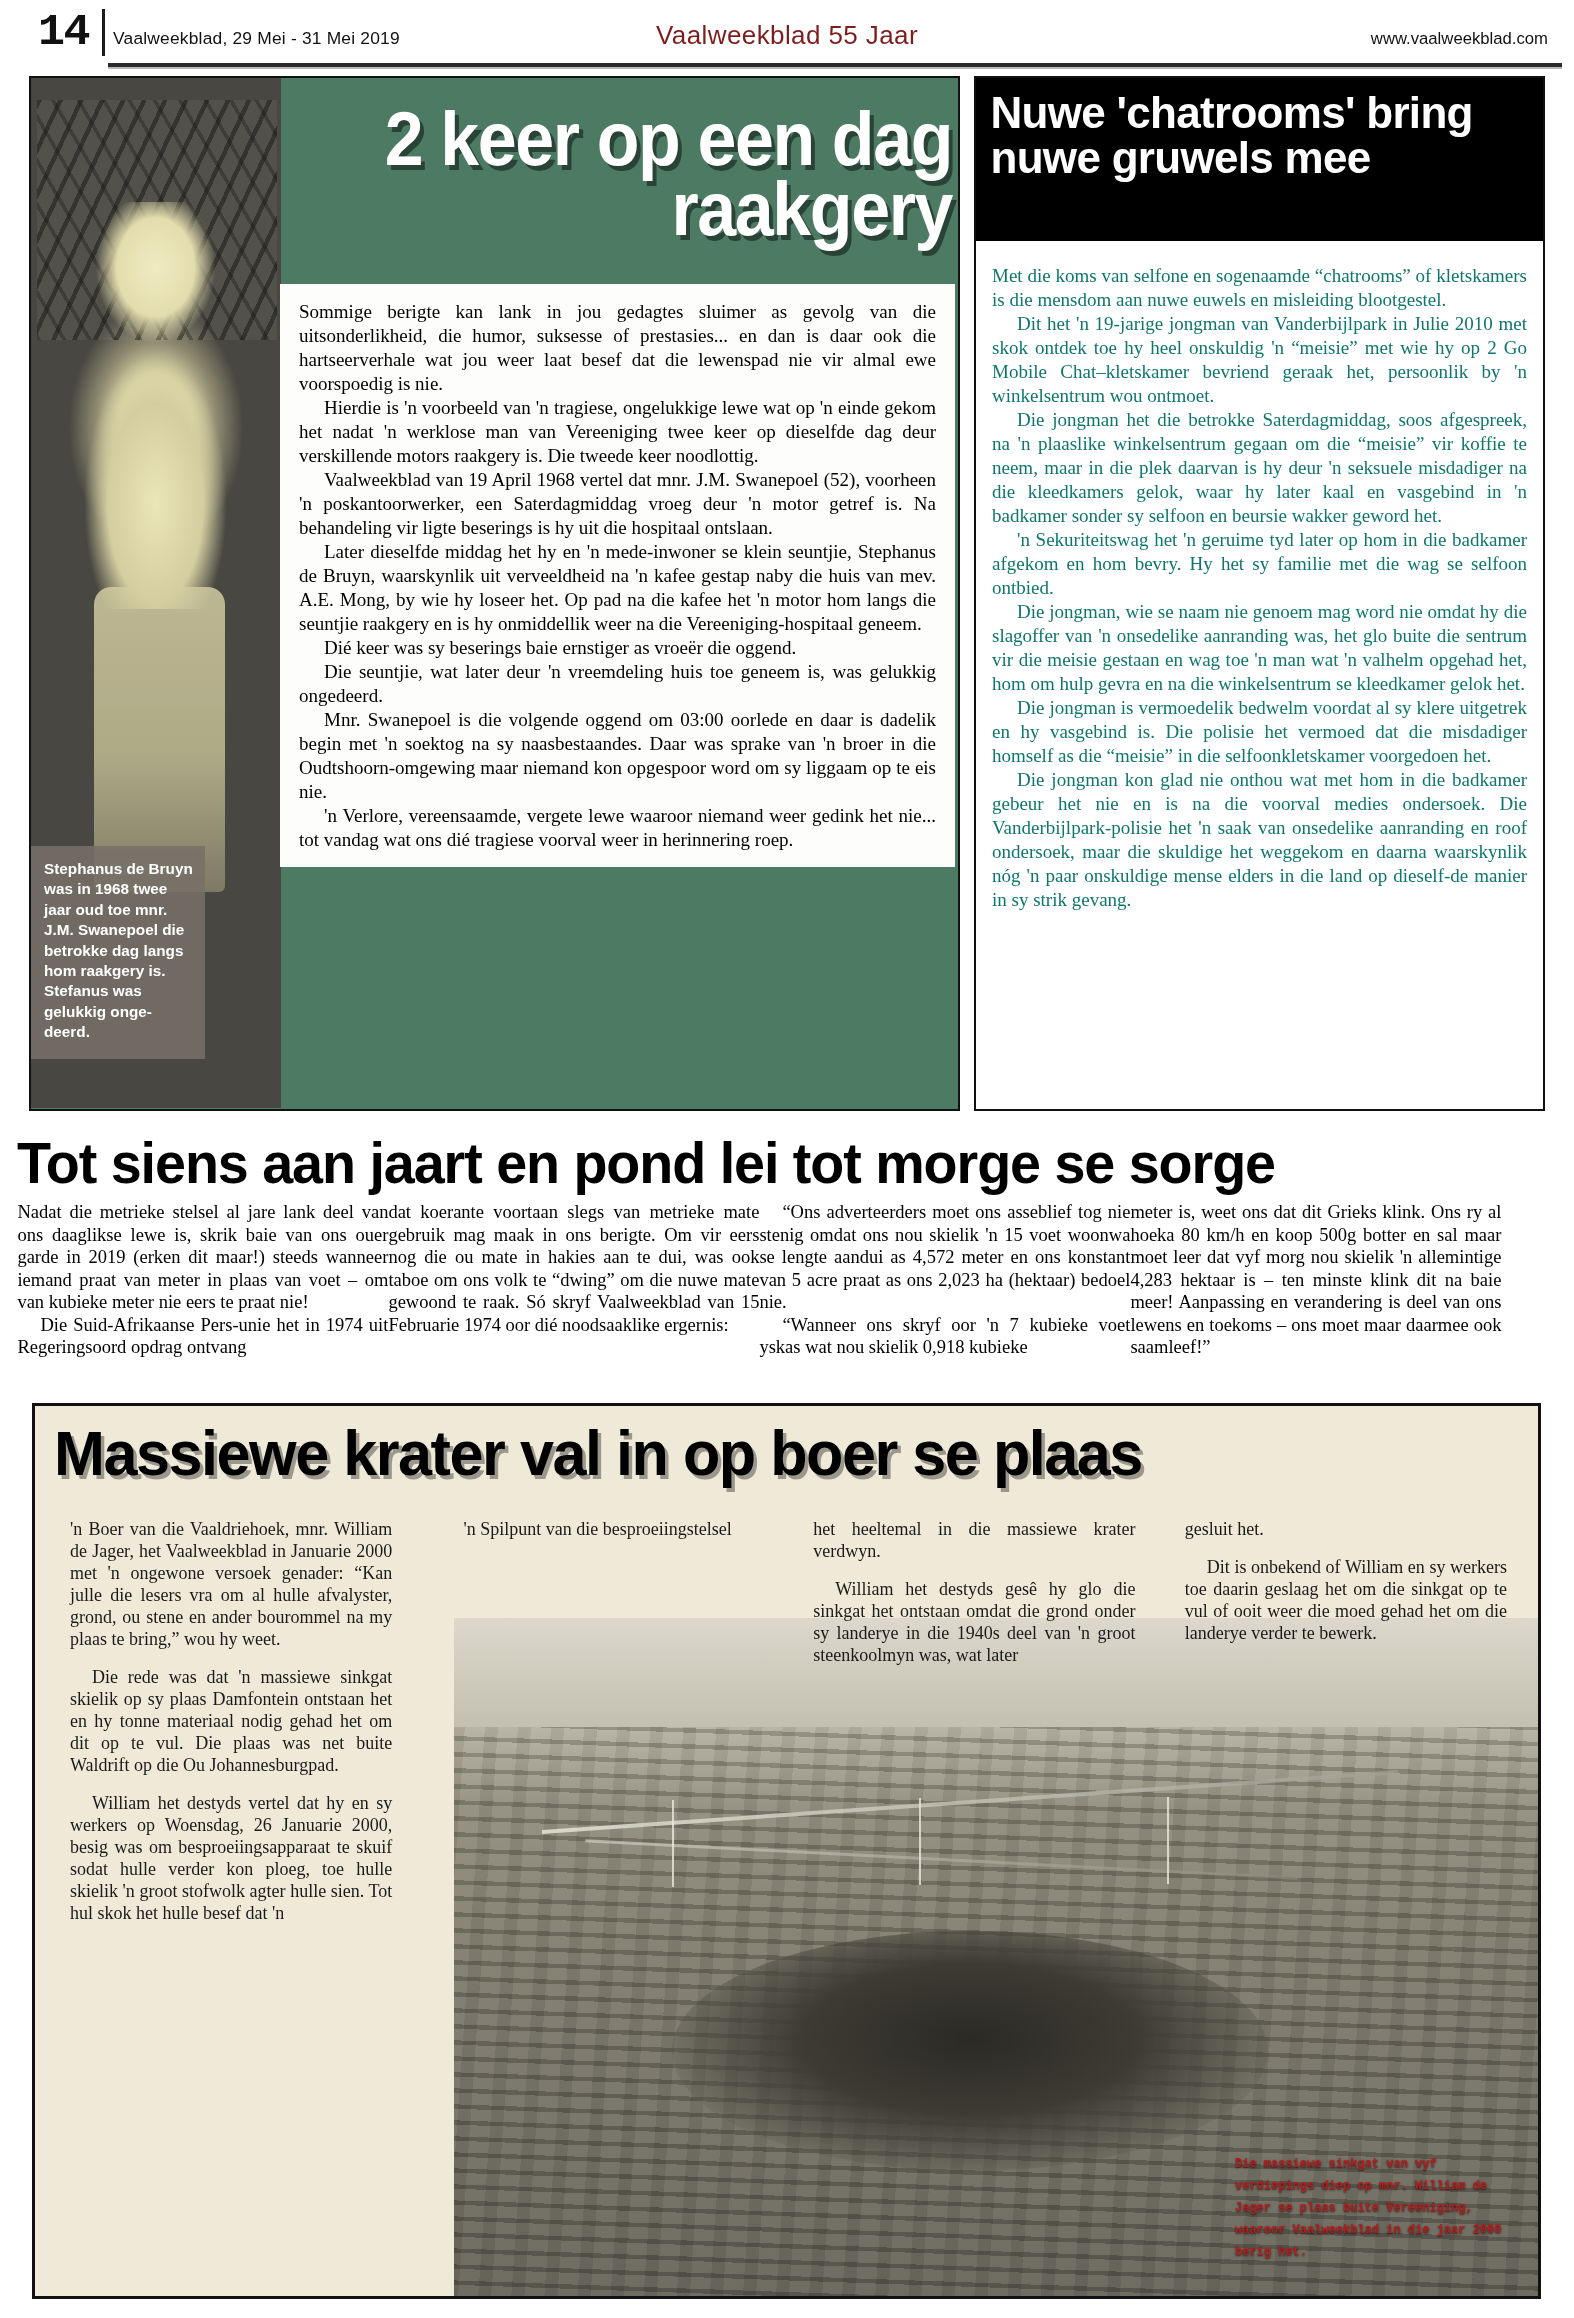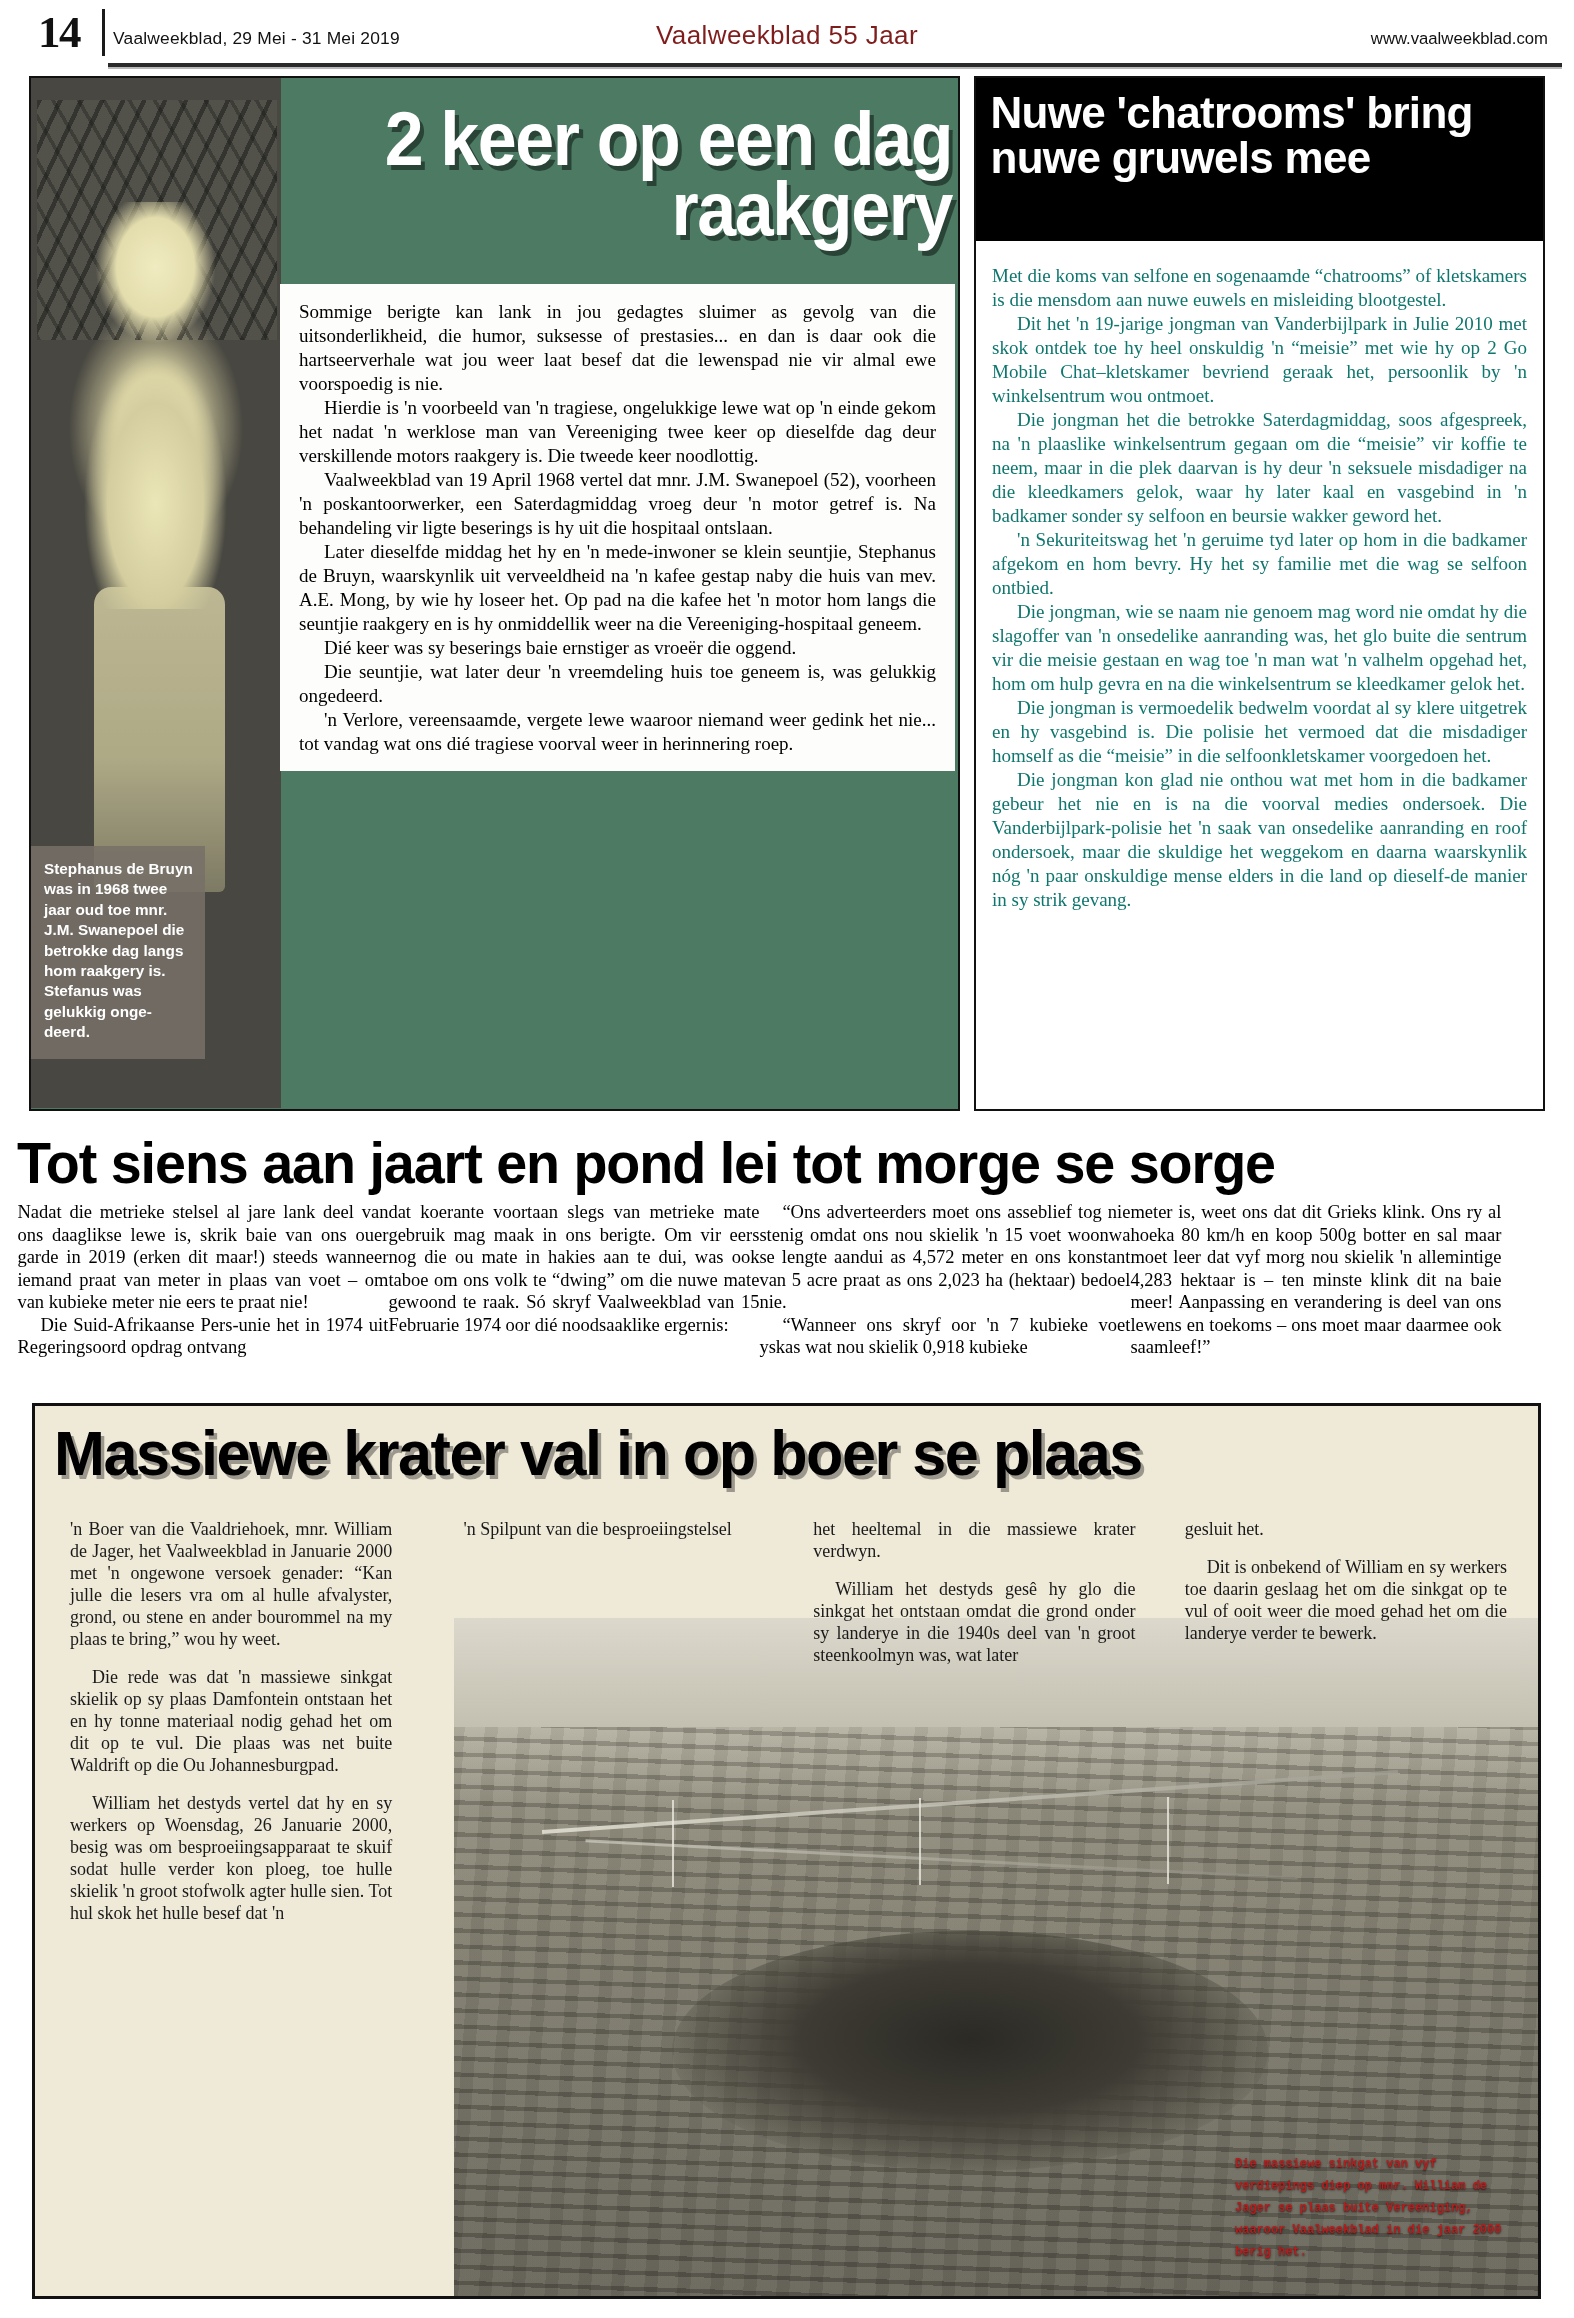--- a/index.html
+++ b/index.html
@@ -11,21 +11,21 @@
     position:relative;
   }
   .page{position:relative;width:1574px;height:2319px;}
 
   
   .masthead{
     position:absolute;left:0;top:0;width:1574px;height:70px;
   }
   .folio{
     position:absolute;left:38px;top:10.2px;
-    font-family:Liberation Serif, serif;
+    font-family:Liberation Mono, monospace;
     font-weight:bold;font-size:45px;line-height:45px;color:#111;
     letter-spacing:-1.5px;
   }
   .folio-rule{
     position:absolute;left:102px;top:8.7px;width:2.9px;height:47px;background:#1a1a1a;
   }
   .mast-left{
     position:absolute;left:113px;top:28px;
     font-family:"Liberation Sans",sans-serif;
     font-size:17.4px;color:#111;letter-spacing:0.2px;
@@ -219,20 +219,21 @@
     </div>
     <div class="cap-a">Stephanus de Bruyn was in 1968 twee jaar oud toe mnr. J.M. Swanepoel die betrokke dag langs hom raakgery is. Stefanus was gelukkig onge-deerd.</div>
     <div class="head-a">2 keer op een dag raakgery</div>
     <div class="body-a">
       <p class="first">Sommige berigte kan lank in jou gedagtes sluimer as gevolg van die uitsonderlikheid, die humor, suksesse of prestasies... en dan is daar ook die hartseerverhale wat jou weer laat besef dat die lewenspad nie vir almal ewe voorspoedig is nie.</p>
       <p>Hierdie is 'n voorbeeld van 'n tragiese, ongelukkige lewe wat op 'n einde gekom het nadat 'n werklose man van Vereeniging twee keer op dieselfde dag deur verskillende motors raakgery is. Die tweede keer noodlottig.</p>
       <p>Vaalweekblad van 19 April 1968 vertel dat mnr. J.M. Swanepoel (52), voorheen 'n poskantoorwerker, een Saterdagmiddag vroeg deur 'n motor getref is. Na behandeling vir ligte beserings is hy uit die hospitaal ontslaan.</p>
       <p>Later dieselfde middag het hy en 'n mede-inwoner se klein seuntjie, Stephanus de Bruyn, waarskynlik uit verveeldheid na 'n kafee gestap naby die huis van mev. A.E. Mong, by wie hy loseer het. Op pad na die kafee het 'n motor hom langs die seuntjie raakgery en is hy onmiddellik weer na die Vereeniging-hospitaal geneem.</p>
       <p>Dié keer was sy beserings baie ernstiger as vroeër die oggend.</p>
       <p>Die seuntjie, wat later deur 'n vreemdeling huis toe geneem is, was gelukkig ongedeerd.</p>
+      <p>Mnr. Swanepoel is die volgende oggend om 03:00 oorlede en daar is dadelik begin met 'n soektog na sy naasbestaandes. Daar was sprake van 'n broer in die Oudtshoorn-omgewing maar niemand kon opgespoor word om sy liggaam op te eis nie.</p>
       <p>'n Verlore, vereensaamde, vergete lewe waaroor niemand weer gedink het nie... tot vandag wat ons dié tragiese voorval weer in herinnering roep.</p>
     </div>
   </div>
 
   <div class="story-b">
     <div class="head-b-box">
       <div class="head-b">Nuwe 'chatrooms' bring nuwe gruwels mee</div>
     </div>
     <div class="body-b">
       <p class="first">Met die koms van selfone en sogenaamde “chatrooms” of kletskamers is die mensdom aan nuwe euwels en misleiding blootgestel.</p>

